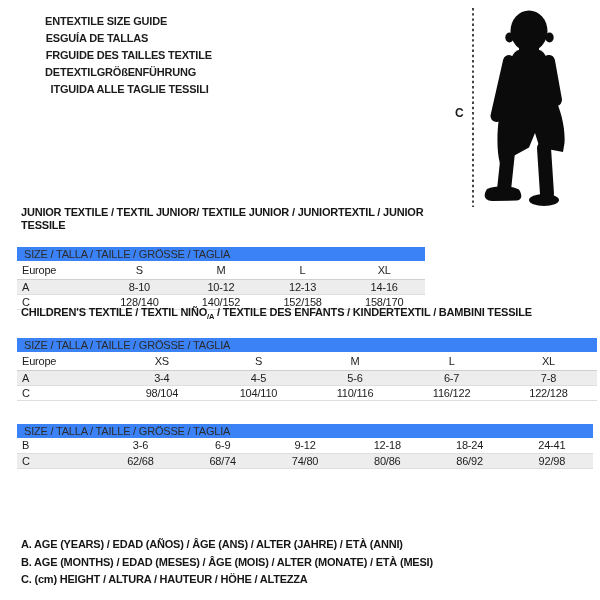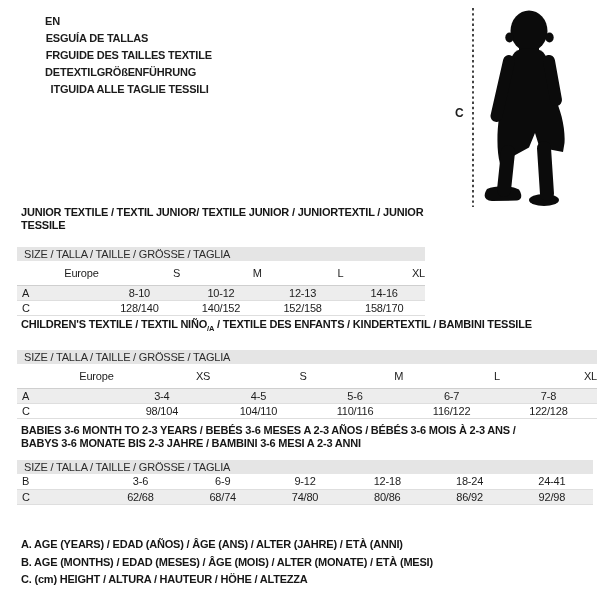--- a/index.html
+++ b/index.html
@@ -19,53 +19,54 @@
   .lang-row { display:flex; font-weight:bold; font-size:11px; line-height:17px; letter-spacing:-0.2px;text-align:right; }
   .lang-code { width:38px; flex:0 0 38px; }
 
   
   .figure-box { left:440px; top:0; width:160px; height:214px; }
   .figure-height-label { left:455px; top:106px; font-weight:bold; font-size:12px; }
 
   
   .section { position:absolute; left:17px; }
   #t1 { top:206px; width:408px; }
-  #t2 { top:318px; width:580px; }
+  #t2 { top:306px; width:580px; }
   #t3 { top:424px; width:576px; }
 
   .tbl-title {
     font-weight:bold; font-size:11px; line-height:13px;
     letter-spacing:-0.2px; padding-left:4px; color:#161616;
   }
   #t1 .tbl-title, #t2 .tbl-title { margin-bottom:15px; }
   #t3 .tbl-title { margin-bottom:10px; }
   .sub { font-size:7.5px; vertical-align:sub; }
 
   table { width:100%; border-collapse:collapse; table-layout:fixed; }
   td { font-size:11px; letter-spacing:-0.2px; text-align:center; height:15px; padding:0; }
   td.lbl { text-align:left; padding-left:5px; width:70px; }
   tr.size-bar td {
-    background:#e5e5e5; text-align:left; padding-left:7px;
+    background:#3b82f6; text-align:left; padding-left:7px;
     height:14px; color:#2b2b2b;
   }
-  tr.row-europe td { height:24px;text-align:right; }
+  tr.row-europe td { height:18px; }
   tr.data { border-bottom:1px solid #dedede; }
   tr.row-europe { border-bottom:1px solid #cfcfcf; }
   tr.shade td { background:#ededed; }
 
   
   .legend { left:21px; top:536px; }
   .legend-line { font-weight:bold; font-size:11px; line-height:17.5px; letter-spacing:-0.2px; color:#161616; }
 </style>
 </head>
 <body>
 
 <div class="abs lang-block">
   <div class="lang-row">
     <span class="lang-code">EN</span>
+    <span>TEXTILE SIZE GUIDE</span>
   </div>
   <div class="lang-row">
     <span class="lang-code">ES</span>
     <span>GUÍA DE TALLAS</span>
   </div>
   <div class="lang-row">
     <span class="lang-code">FR</span>
     <span>GUIDE DES TAILLES TEXTILE</span>
   </div>
   <div class="lang-row">
@@ -162,24 +163,20 @@
       <td>104/110</td>
       <td>110/116</td>
       <td>116/122</td>
       <td>122/128</td>
     </tr>
   </tbody>
     </table>
 </div>
 
 <div class="section" id="t3">
-  <div class="tbl-title">
-    <div>BABIES 3-6 MONTH TO 2-3 YEARS / BEBÉS 3-6 MESES A 2-3 AÑOS / BÉBÉS 3-6 MOIS À 2-3 ANS /</div>
-    <div>BABYS 3-6 MONATE BIS 2-3 JAHRE / BAMBINI 3-6 MESI A 2-3 ANNI</div>
-  </div>
   <table>
     <tbody>
         <tr class="size-bar">
       <td class="lbl" colspan="7">SIZE / TALLA / TAILLE / GRÖSSE / TAGLIA</td>
     </tr>
     <tr class="data">
       <td class="lbl">B</td>
       <td>3-6</td>
       <td>6-9</td>
       <td>9-12</td>

